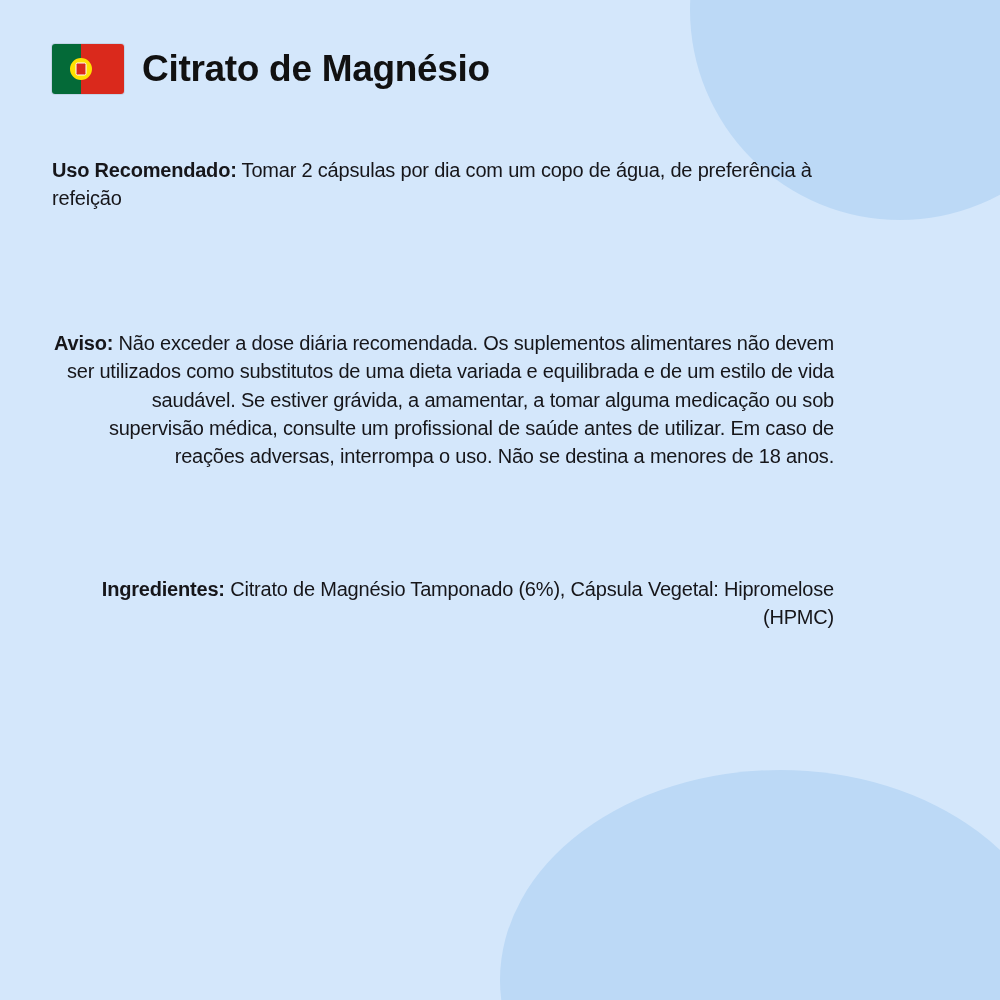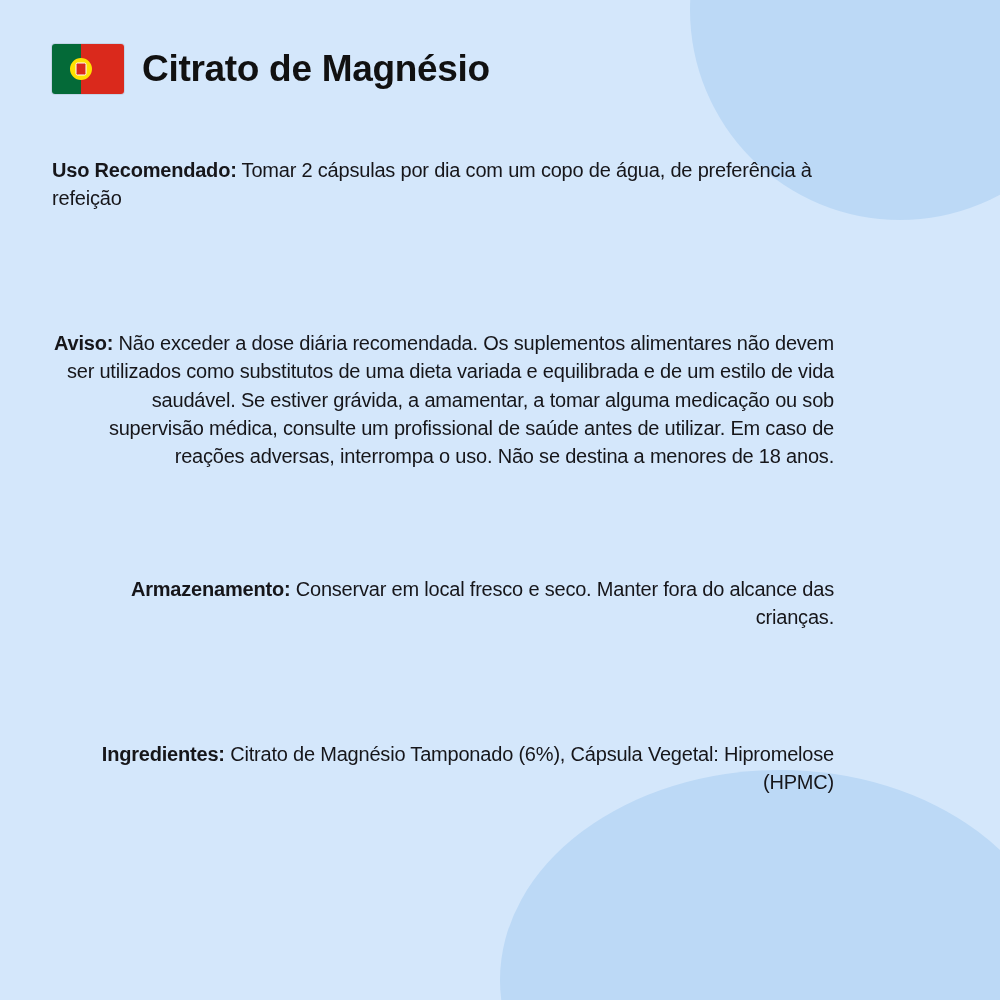--- a/index.html
+++ b/index.html
@@ -145,21 +145,18 @@
   </div>
 
   <div class="section s-use">
     <span class="lbl">Uso Recomendado:</span><span> Tomar 2 cápsulas por dia com um copo de água, de preferência à refeição</span>
   </div>
 
   <div class="section s-warning">
     <span class="lbl">Aviso:</span><span> Não exceder a dose diária recomendada. Os suplementos alimentares não devem ser utilizados como substitutos de uma dieta variada e equilibrada e de um estilo de vida saudável. Se estiver grávida, a amamentar, a tomar alguma medicação ou sob supervisão médica, consulte um profissional de saúde antes de utilizar. Em caso de reações adversas, interrompa o uso. Não se destina a menores de 18 anos.</span>
   </div>
 
-  <div class="section s-storage">
-    <span class="lbl">Armazenamento:</span><span> Conservar em local fresco e seco. Manter fora do alcance das crianças.</span>
-  </div>
 
   <div class="section s-ingredients">
     <span class="lbl">Ingredientes:</span><span> Citrato de Magnésio Tamponado (6%), Cápsula Vegetal: Hipromelose (HPMC)</span>
   </div>
 
 </div>
 
 </body></html>

